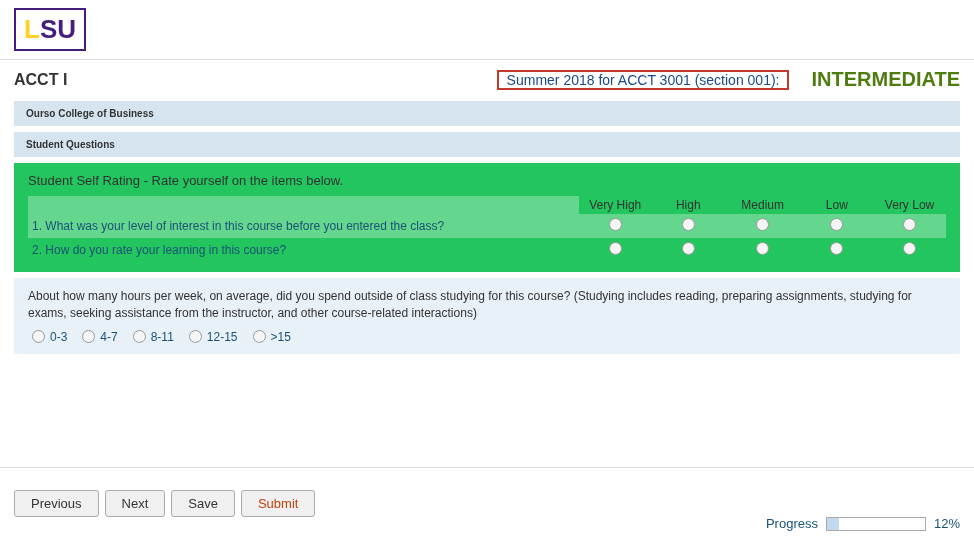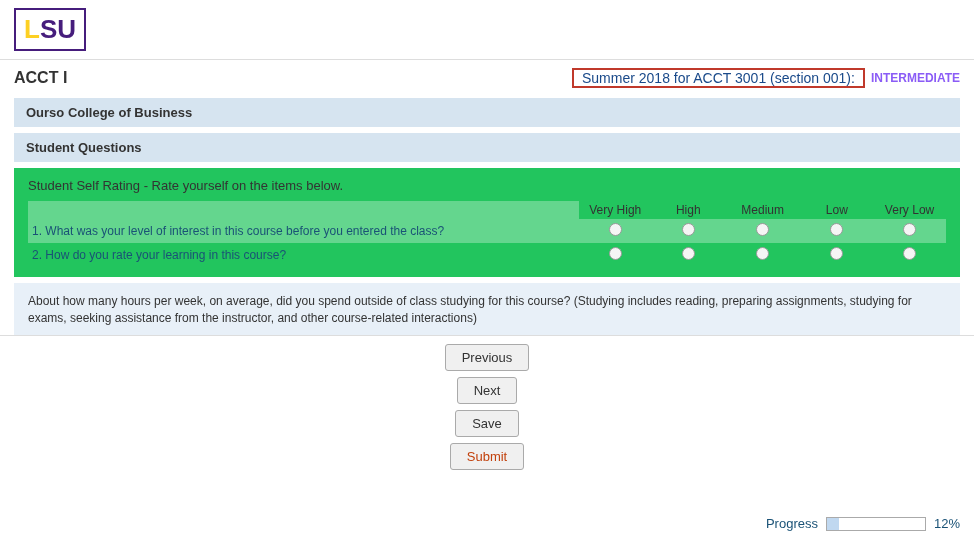--- a/index.html
+++ b/index.html
@@ -52,39 +52,39 @@
       gap: 0;
     }
     .course-title-box {
       border: 2px solid #c0392b;
       padding: 0 8px;
       font-size: 14px;
       font-weight: normal;
       color: #1a4a8a;
     }
     .course-level {
-      font-size: 12px;
+      font-size: 20px;
       font-weight: bold;
-      color: #8b5cf6;
-      padding-left: 6px;
+      color: #4d7c0f;
+      padding-left: 22px;
     }
 
     
     .main-content {
       padding: 6px 14px;
     }
 
     
     .section-header {
       background: #d6e4f0;
       padding: 7px 12px;
       font-weight: bold;
       color: #333;
       margin-bottom: 6px;
-      font-size: 13px;
+      font-size: 10px;
     }
 
     
     .question-block {
       background: #22c55e;
       padding: 10px 14px;
       margin-bottom: 6px;
     }
     .question-block-title {
       font-size: 13px;
@@ -163,21 +163,20 @@
       position: absolute;
       bottom: 0;
       left: 0;
       right: 0;
       padding: 8px 14px;
       border-top: 1px solid #ddd;
       display: flex;
       align-items: center;
       gap: 6px;
       background: #fff;
-      flex-direction: column;
     }
     .footer-btn {
       padding: 5px 16px;
       font-size: 13px;
       border: 1px solid #aaa;
       background: #f0f0f0;
       cursor: pointer;
       border-radius: 3px;
       color: #333;
     }

